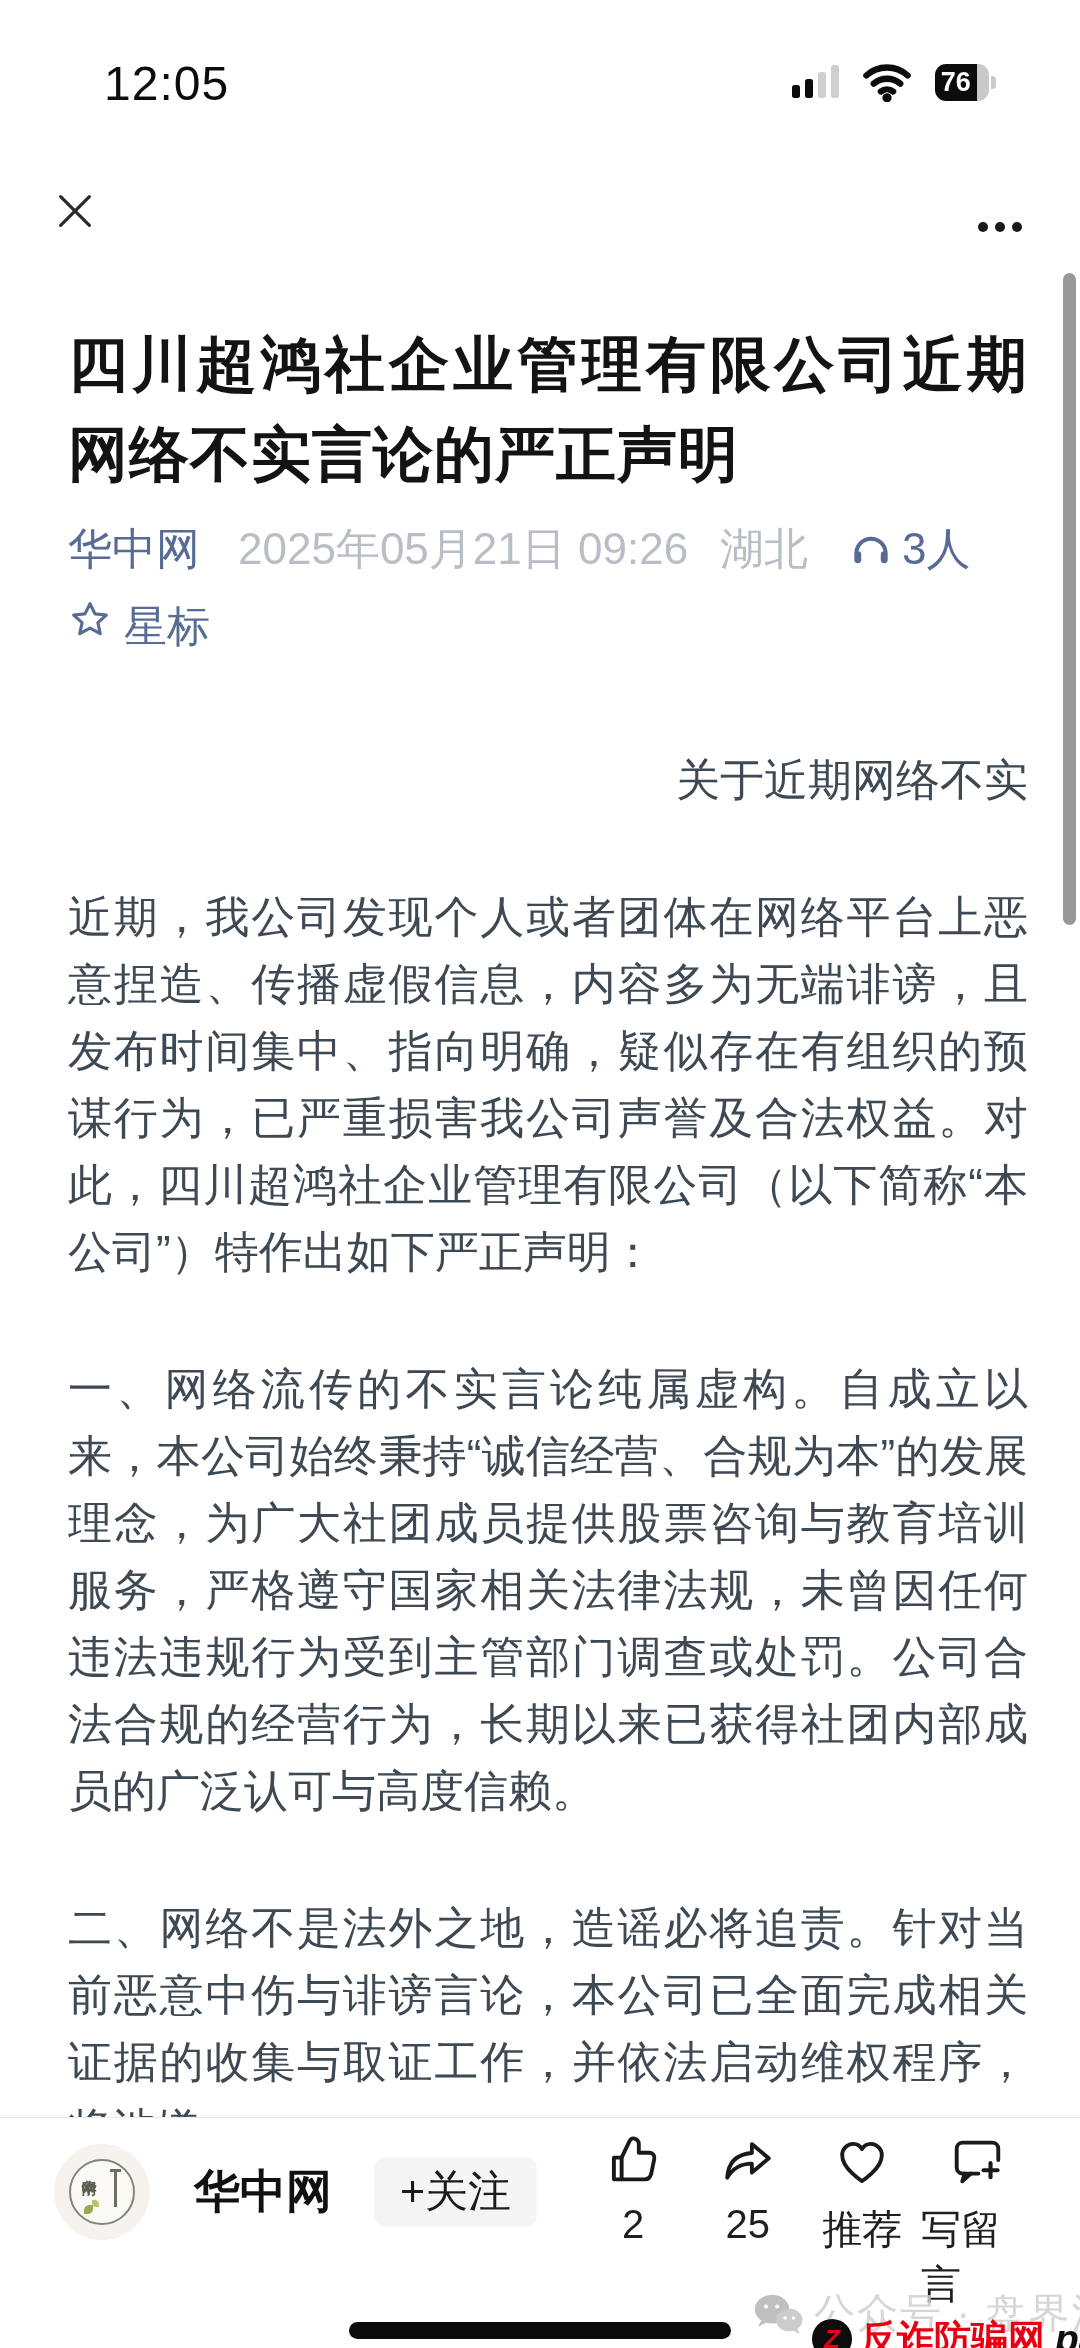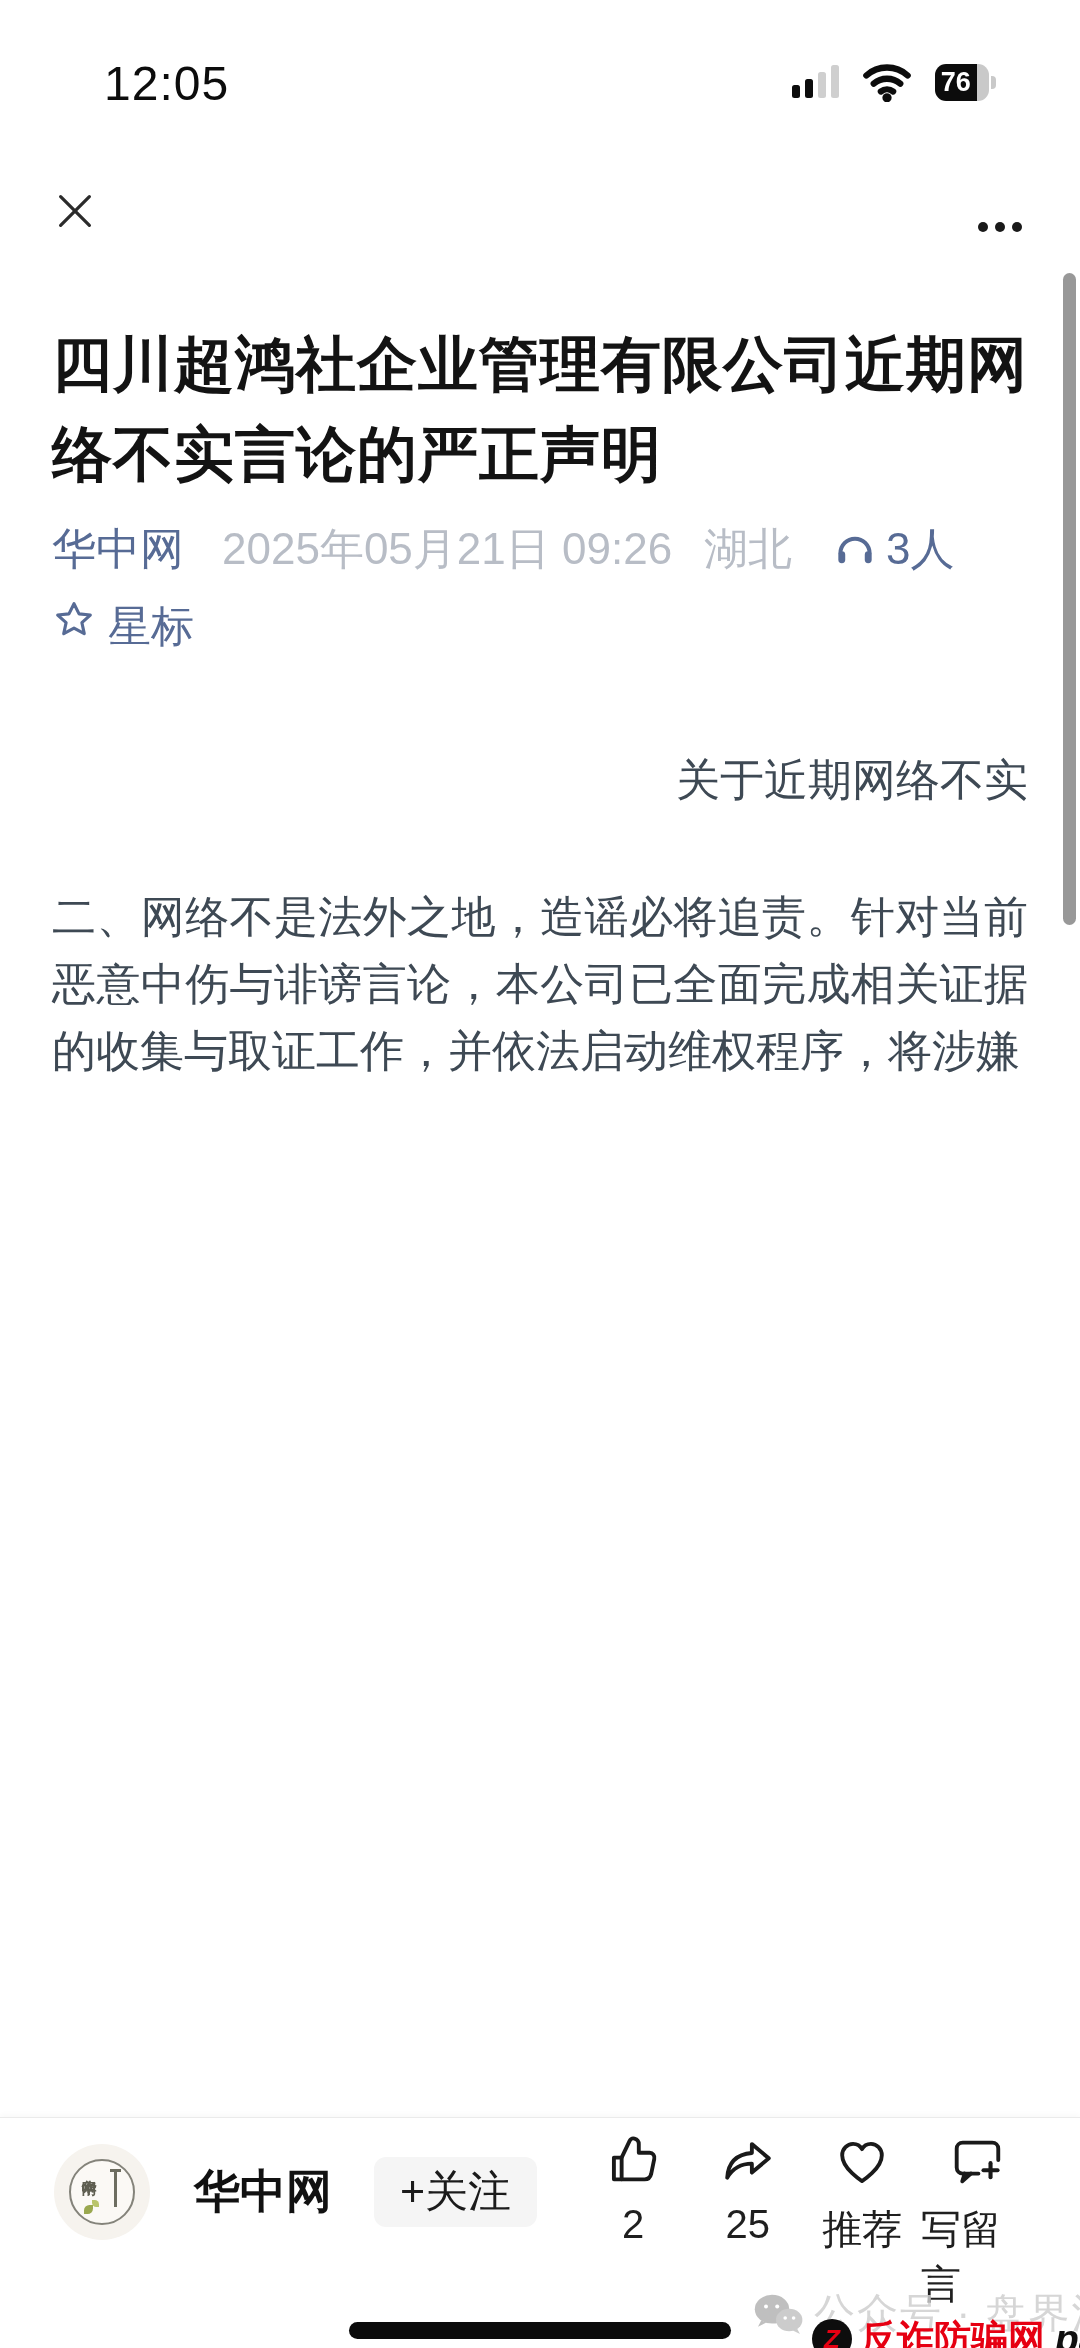--- a/index.html
+++ b/index.html
@@ -42,21 +42,21 @@
   .more-btn { position:absolute; right:58px; top:84px; display:flex; gap:7px; cursor:pointer; padding:8px 0; }
   .more-btn i { width:10px; height:10px; border-radius:50%; background:#1a1a1a; display:block; }
 
   
   .scrollbar {
     position:absolute; right:4px; top:273px; width:13px; height:652px;
     background:#8f8f8f; border-radius:7px; opacity:.92;
   }
 
   
-  .article { position:absolute; left:52px; right:52px; top:320px; }
+  .article { position:absolute; left:68px; right:52px; top:320px; }
   .article-title {
     font-size:60px; line-height:90px; font-weight:700; color:#131313;
     letter-spacing:1px; text-align:justify;
   }
   .meta-row { margin-top:24px; height:50px; display:flex; align-items:center; font-size:44px; }
   .meta-author { color:#576b95; margin-right:38px; cursor:pointer; }
   .meta-date { color:#b8bdc6; margin-right:32px; }
   .meta-location { color:#b8bdc6; margin-right:40px; }
   .meta-listen { display:flex; align-items:center; color:#576b95; cursor:pointer; }
   .meta-listen svg { margin-right:8px; }
@@ -195,20 +195,22 @@
       <svg width="44" height="44" viewBox="0 0 24 24">
         <path d="M12 3.1l2.75 5.55 6.15.65-4.6 4.1 1.3 6.05L12 16.4l-5.6 3.05 1.3-6.05-4.6-4.1 6.15-.65z" fill="none" stroke="#576b95" stroke-width="1.7" stroke-linejoin="round"></path>
       </svg>
       <span class="star-label">星标</span>
     </div>
 
     <div class="stmt-heading">
       <div class="l1">关于近期网络不实</div>
     </div>
 
+    <p>近期，我公司发现个人或者团体在网络平台上恶意捏造、传播虚假信息，内容多为无端诽谤，且发布时间集中、指向明确，疑似存在有组织的预谋行为，已严重损害我公司声誉及合法权益。对此，四川超鸿社企业管理有限公司（以下简称“本公司”）特作出如下严正声明：</p>
+    <p>一、网络流传的不实言论纯属虚构。自成立以来，本公司始终秉持“诚信经营、合规为本”的发展理念，为广大社团成员提供股票咨询与教育培训服务，严格遵守国家相关法律法规，未曾因任何违法违规行为受到主管部门调查或处罚。公司合法合规的经营行为，长期以来已获得社团内部成员的广泛认可与高度信赖。</p>
     <p>二、网络不是法外之地，造谣必将追责。针对当前恶意中伤与诽谤言论，本公司已全面完成相关证据的收集与取证工作，并依法启动维权程序，将涉嫌</p>
   </div>
 
   <div class="bottom-bar">
     <div class="account">
       <div class="avatar">
         <div class="avatar-inner">
           <div class="avatar-txt">华中网</div>
           <div class="avatar-tower"></div>
           <div class="avatar-leaf"></div>

